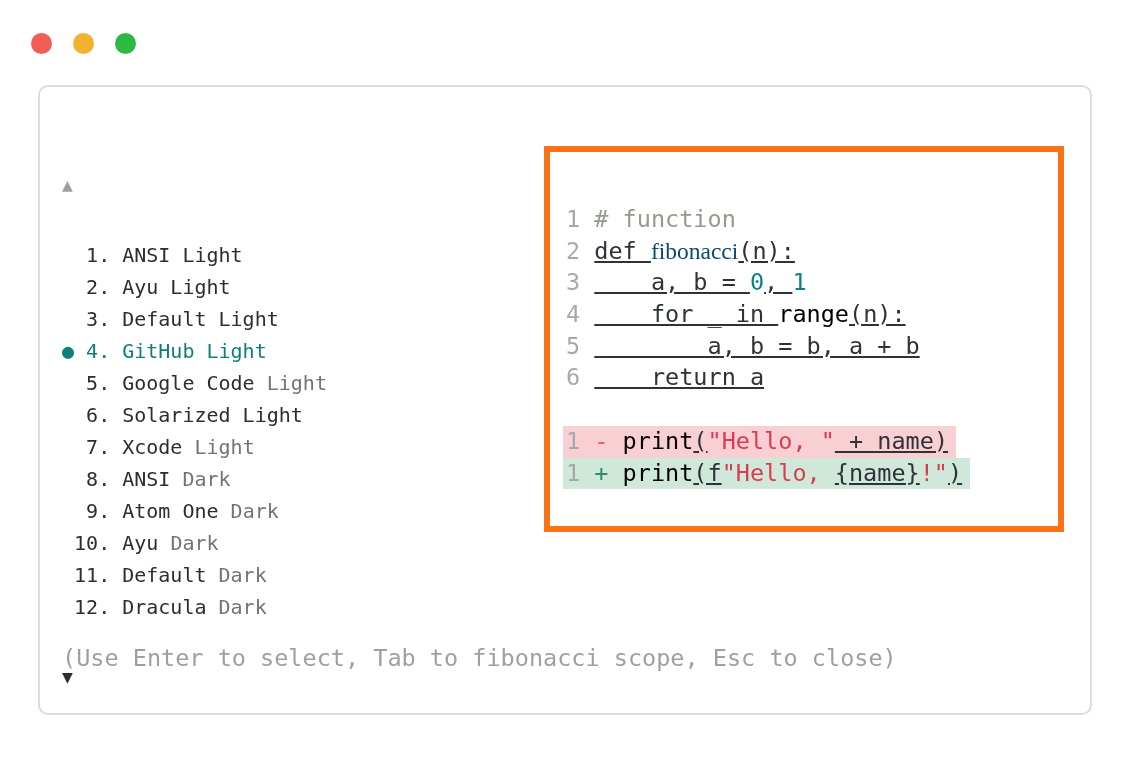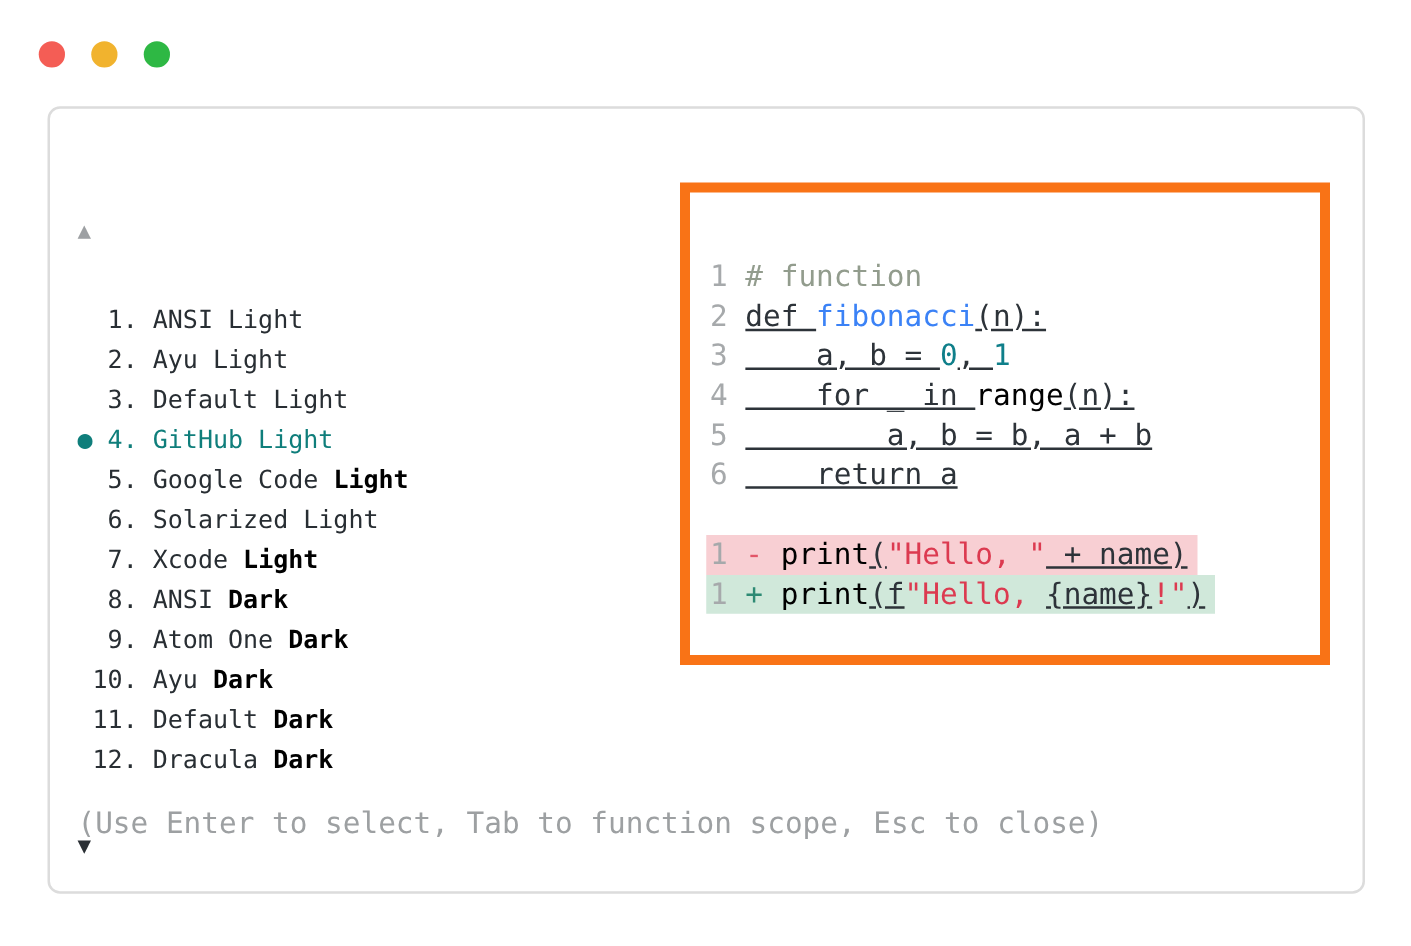--- a/index.html
+++ b/index.html
@@ -27,48 +27,48 @@
   
   .col-left { position:absolute; left:22px; top:44px; white-space:pre; }
   .prompt { height:32px; line-height:32px; font-size:24px; color:#282e33; }
   .scroll-row { height:32px; line-height:32px; font-size:18px; }
   .scroll-up { color:#9da0a3; }
   .scroll-down { color:#2a2f34; }
   .theme-list { }
   .trow { height:32px; line-height:32px; font-size:20px; white-space:pre; }
   .marker { color:#0f7e7b; }
   .tnum { display:inline-block; width:2ch; text-align:right; }
-  .tmuted { color:#000000;font-weight:bold; }
+  .tmuted { color:#737373; }
   .trow.selected .tnum, .trow.selected .tname, .trow.selected .tmuted { color:#0f7e7b; }
 
   .help {
     position:absolute; left:22px; top:555px; height:32px; line-height:32px;
     font-size:23.5px; color:#9da0a2; white-space:pre;
   }
 
   
   .col-right { position:absolute; left:495px; top:44px; }
   .preview-label { height:32px; line-height:32px; font-size:24px; color:#282e33; }
   .preview-box {
     margin-top:15px; margin-left:9px; width:520px; height:386px;
-    border:8px solid #f97316; background:#ffffff; overflow:hidden;
+    border:6px solid #f97316; background:#ffffff; overflow:hidden;
   }
   .code {
     padding:52px 0 0 16px; font-size:23.5px; line-height:31.7px; white-space:pre;
   }
   .cline { height:31.7px; }
   .cline.bg-removed, .cline.bg-added {
     width:fit-content; padding:0 8px 0 3px; margin-left:-3px;
   }
   .cline.bg-removed { background:#f8cfd3; }
   .cline.bg-added { background:#d0e8da; }
   .ln { color:#a6a9ab; }
   .c-code { color:#2d3339;text-decoration:underline; }
   .c-comment { color:#929c8d; }
-  .c-func { color:#3b82f6; }
+  .c-func { color:#0c4a6e;font-family:Liberation Serif, serif; }
   .c-str { color:#dc3a50; }
   .c-blue { color:#000000; }
   .c-numlit { color:#0f7f8a; }
   .c-minus { color:#e25668; }
   .c-plus { color:#2d8a74; }
 </style>
 </head>
 <body>
 
 <div class="stage">
@@ -80,21 +80,21 @@
   </div>
 
   <div class="window">
 
     <div class="col-left">
       <div class="scroll-row scroll-up">▲</div>
       <div class="theme-list"><div class="trow"><span class="marker"> </span><span class="tnum">1</span><span class="tname">. ANSI Light</span></div><div class="trow"><span class="marker"> </span><span class="tnum">2</span><span class="tname">. Ayu Light</span></div><div class="trow"><span class="marker"> </span><span class="tnum">3</span><span class="tname">. Default Light</span></div><div class="trow selected"><span class="marker">●</span><span class="tnum">4</span><span class="tname">. GitHub Light</span></div><div class="trow"><span class="marker"> </span><span class="tnum">5</span><span class="tname">. Google Code</span><span class="tmuted"> Light</span></div><div class="trow"><span class="marker"> </span><span class="tnum">6</span><span class="tname">. Solarized Light</span></div><div class="trow"><span class="marker"> </span><span class="tnum">7</span><span class="tname">. Xcode</span><span class="tmuted"> Light</span></div><div class="trow"><span class="marker"> </span><span class="tnum">8</span><span class="tname">. ANSI</span><span class="tmuted"> Dark</span></div><div class="trow"><span class="marker"> </span><span class="tnum">9</span><span class="tname">. Atom One</span><span class="tmuted"> Dark</span></div><div class="trow"><span class="marker"> </span><span class="tnum">10</span><span class="tname">. Ayu</span><span class="tmuted"> Dark</span></div><div class="trow"><span class="marker"> </span><span class="tnum">11</span><span class="tname">. Default</span><span class="tmuted"> Dark</span></div><div class="trow"><span class="marker"> </span><span class="tnum">12</span><span class="tname">. Dracula</span><span class="tmuted"> Dark</span></div></div>
       <div class="scroll-row scroll-down">▼</div>
     </div>
 
-    <div class="help">(Use Enter to select, Tab to function scope, Esc to close)</div>
+    <div class="help">(Use Enter to select, Tab to fibonacci scope, Esc to close)</div>
 
     <div class="col-right">
       <div class="preview-box">
         <div class="code"><div class="cline"><span class="ln">1 </span><span class="c-comment"># function</span></div><div class="cline"><span class="ln">2 </span><span class="c-code">def </span><span class="c-func">fibonacci</span><span class="c-code">(n):</span></div><div class="cline"><span class="ln">3 </span><span class="c-code">    a, b = </span><span class="c-numlit">0</span><span class="c-code">, </span><span class="c-numlit">1</span></div><div class="cline"><span class="ln">4 </span><span class="c-code">    for _ in </span><span class="c-blue">range</span><span class="c-code">(n):</span></div><div class="cline"><span class="ln">5 </span><span class="c-code">        a, b = b, a + b</span></div><div class="cline"><span class="ln">6 </span><span class="c-code">    return a</span></div><div class="cline"><span class="ln"></span></div><div class="cline bg-removed"><span class="ln">1 </span><span class="c-minus">- </span><span class="c-blue">print</span><span class="c-code">(</span><span class="c-str">"Hello, "</span><span class="c-code"> + name)</span></div><div class="cline bg-added"><span class="ln">1 </span><span class="c-plus">+ </span><span class="c-blue">print</span><span class="c-code">(f</span><span class="c-str">"Hello, </span><span class="c-code">{name}</span><span class="c-str">!"</span><span class="c-code">)</span></div></div>
       </div>
     </div>
 
   </div>
 </div>
 

